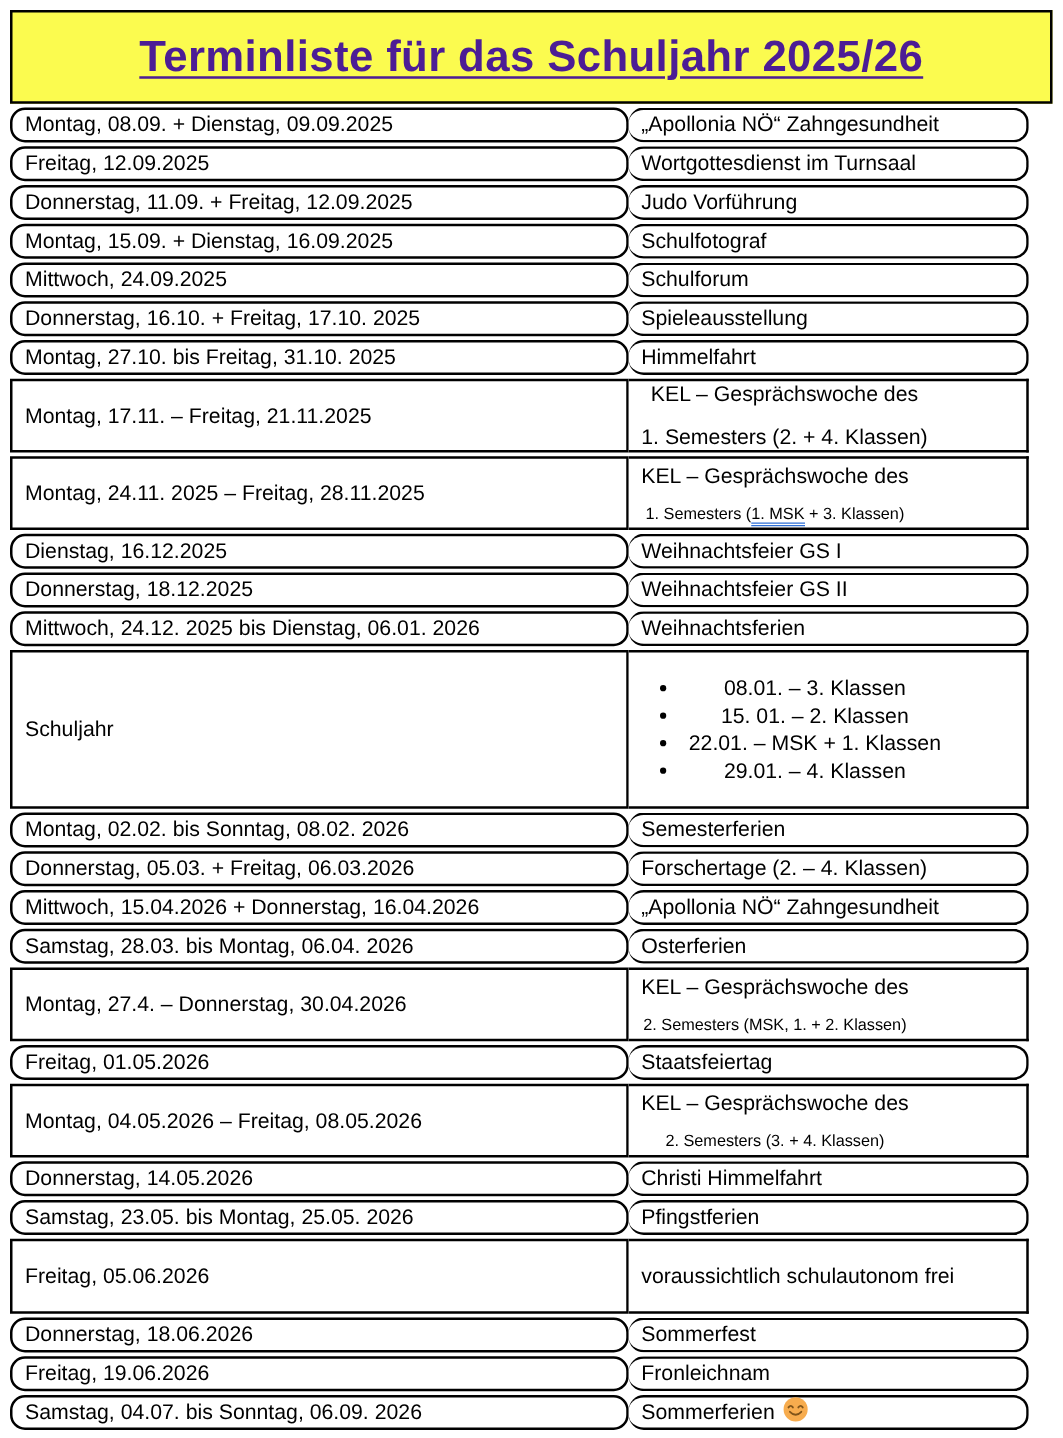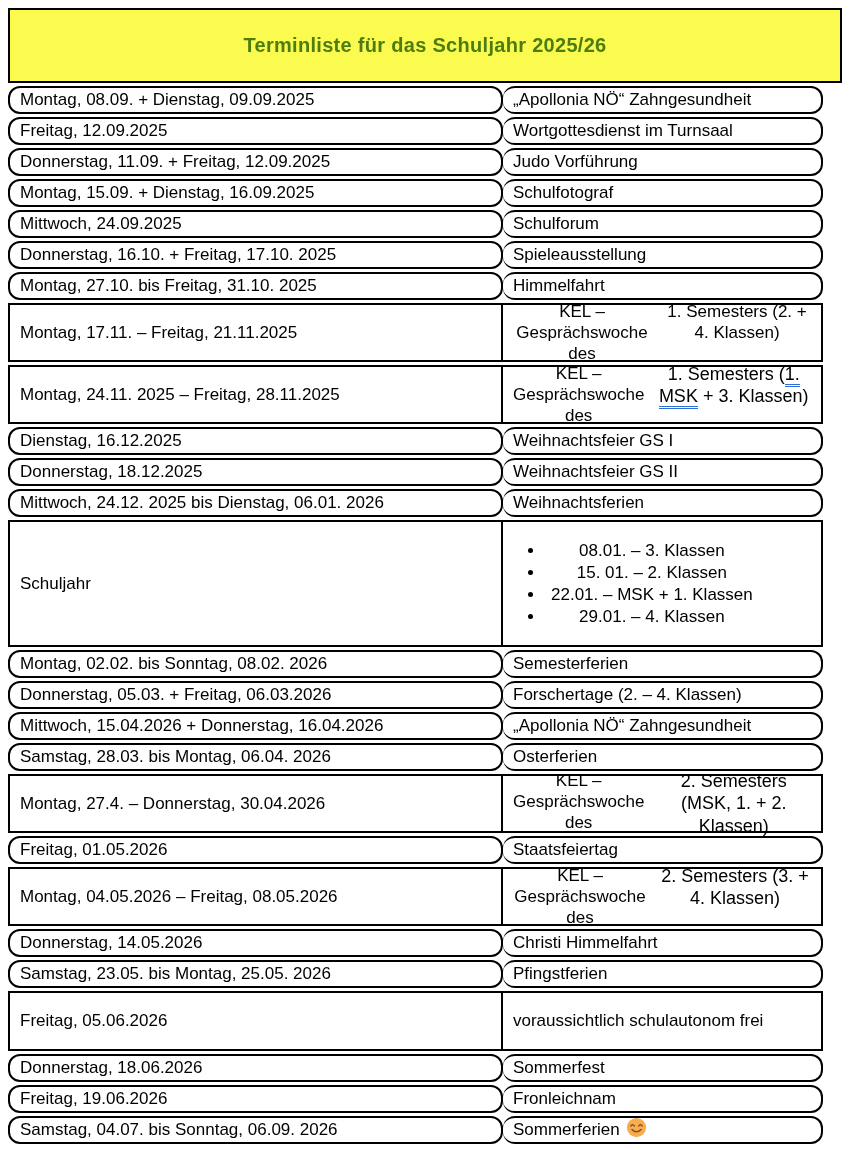--- a/index.html
+++ b/index.html
@@ -22,23 +22,24 @@
     box-sizing: border-box;
     height: 75px;
     border: 2px solid #000;
     background: #FBFB4F;
     display: flex;
     align-items: center;
     justify-content: center;
     margin-bottom: 3px;
   }
   .title-text {
-    color: #4d7c0f;
-    font-size: 20px;
+    color: #4c1d95;
+    font-size: 35px;
     font-weight: bold;
+    text-decoration: underline;
     text-decoration-thickness: 2px;
     text-underline-offset: 4px;
     letter-spacing: 0.3px;
   }
   
   .trow {
     display: flex;
     margin-bottom: 3px;
   }
   .cell {
@@ -52,24 +53,25 @@
     background: #ffffff;
   }
   .cell.left  { width: 495px; }
   .cell.right { width: 320px; border-left: none; text-align: center; }
   .trow.normal   .cell { height: 28px; border-radius: 12px; }
   .trow.kel      .cell { height: 59px; }
   .trow.schitage .cell { height: 127px; }
   .trow.tall     .cell { height: 60px; }
   .lines {
     display: flex;
+    flex-direction: column;
     justify-content: center;
     gap: 12px;
   }
-  .small { font-size: 18px; }
+  .small { font-size: 13px; }
   .grammar {
     border-bottom: 3px double #2E6FD6;
   }
   ul.bullets {
     margin: 0;
     padding-left: 32px;
     list-style: disc;
   }
   ul.bullets li {
     line-height: 22px;

